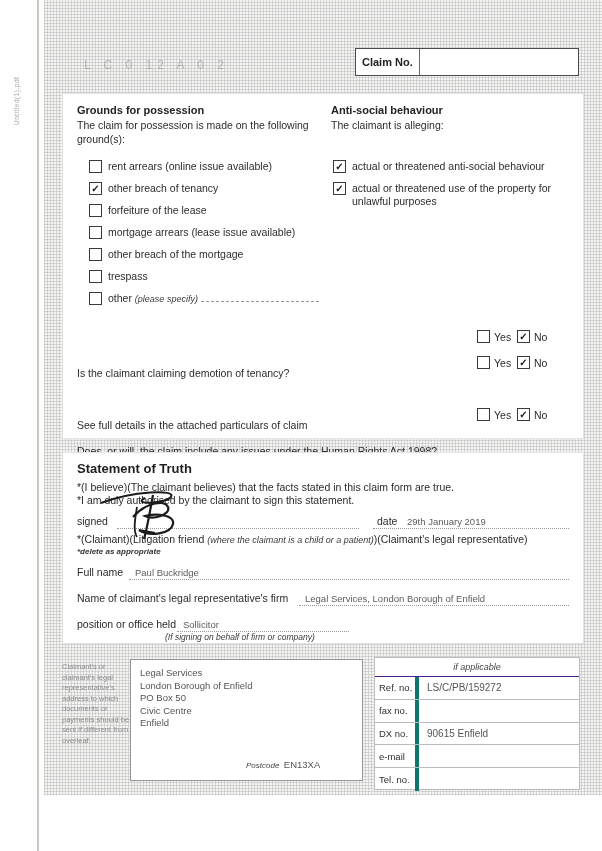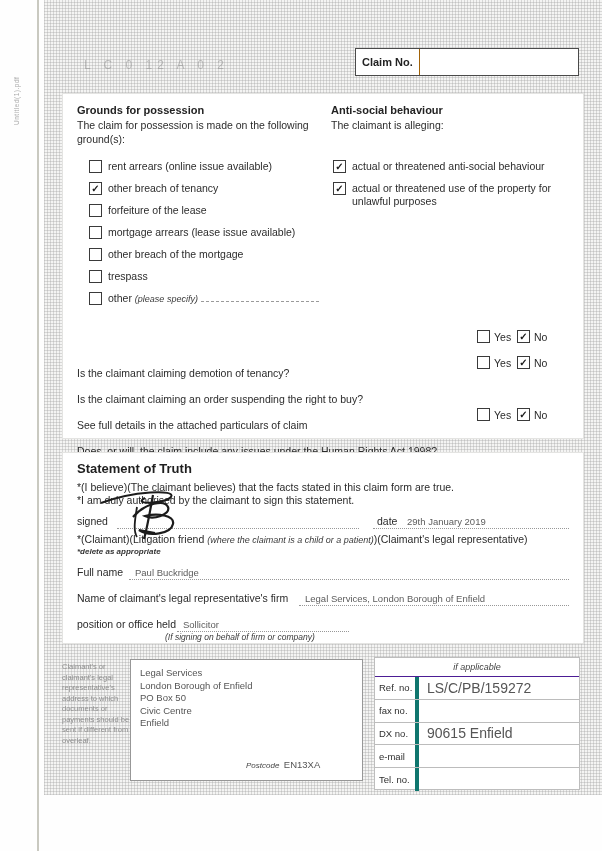--- a/index.html
+++ b/index.html
@@ -63,21 +63,21 @@
   .pc-lbl{font-size:8px;color:#444;font-style:italic;} .pc-val{font-size:9.5px;color:#555;}
 
   .reftable{position:absolute;left:374px;top:657px;width:206px;height:133px;background:#fff;
     border:1px solid #bdbdbd;box-sizing:border-box;}
   .ref-head{height:18px;border-bottom:1px solid #4c1d95;font-style:italic;font-size:9px;color:#444;
     display:flex;align-items:center;justify-content:center;}
   .ref-row{height:22.8px;display:flex;border-bottom:1px solid #bcbcbc;box-sizing:border-box;}
   .ref-row:last-child{border-bottom:none;}
   .ref-lbl{width:44px;border-right:4px solid #0f766e;font-size:9.5px;color:#2f2f2f;
     display:flex;align-items:center;padding-left:4px;box-sizing:border-box;}
-  .ref-val{flex:1;font-size:14px;color:#555;display:flex;align-items:center;padding-left:8px;}
+  .ref-val{flex:1;font-size:10px;color:#555;display:flex;align-items:center;padding-left:8px;}
 </style>
 </head>
 <body>
 
 <div id="page">
   <div class="texture"></div>
   <div class="vline"></div>
   <div class="pdfname">Untitled(1).pdf</div>
   <div class="stamp">L C 0 12 A 0 2</div>
 
@@ -139,21 +139,20 @@
       <span class="yn yn-yes">
         <span class="cb"></span>
         <span>Yes</span>
       </span>
       <span class="yn yn-no">
         <span class="cb checked">✓</span>
         <span>No</span>
       </span>
     </div>
     <div class="qrow" style="top:262px;">
-      <span class="qtext">Is the claimant claiming an order suspending the right to buy?</span>
       <span class="yn yn-yes">
         <span class="cb"></span>
         <span>Yes</span>
       </span>
       <span class="yn yn-no">
         <span class="cb checked">✓</span>
         <span>No</span>
       </span>
     </div>
     <div class="qrow" style="top:288px;">

